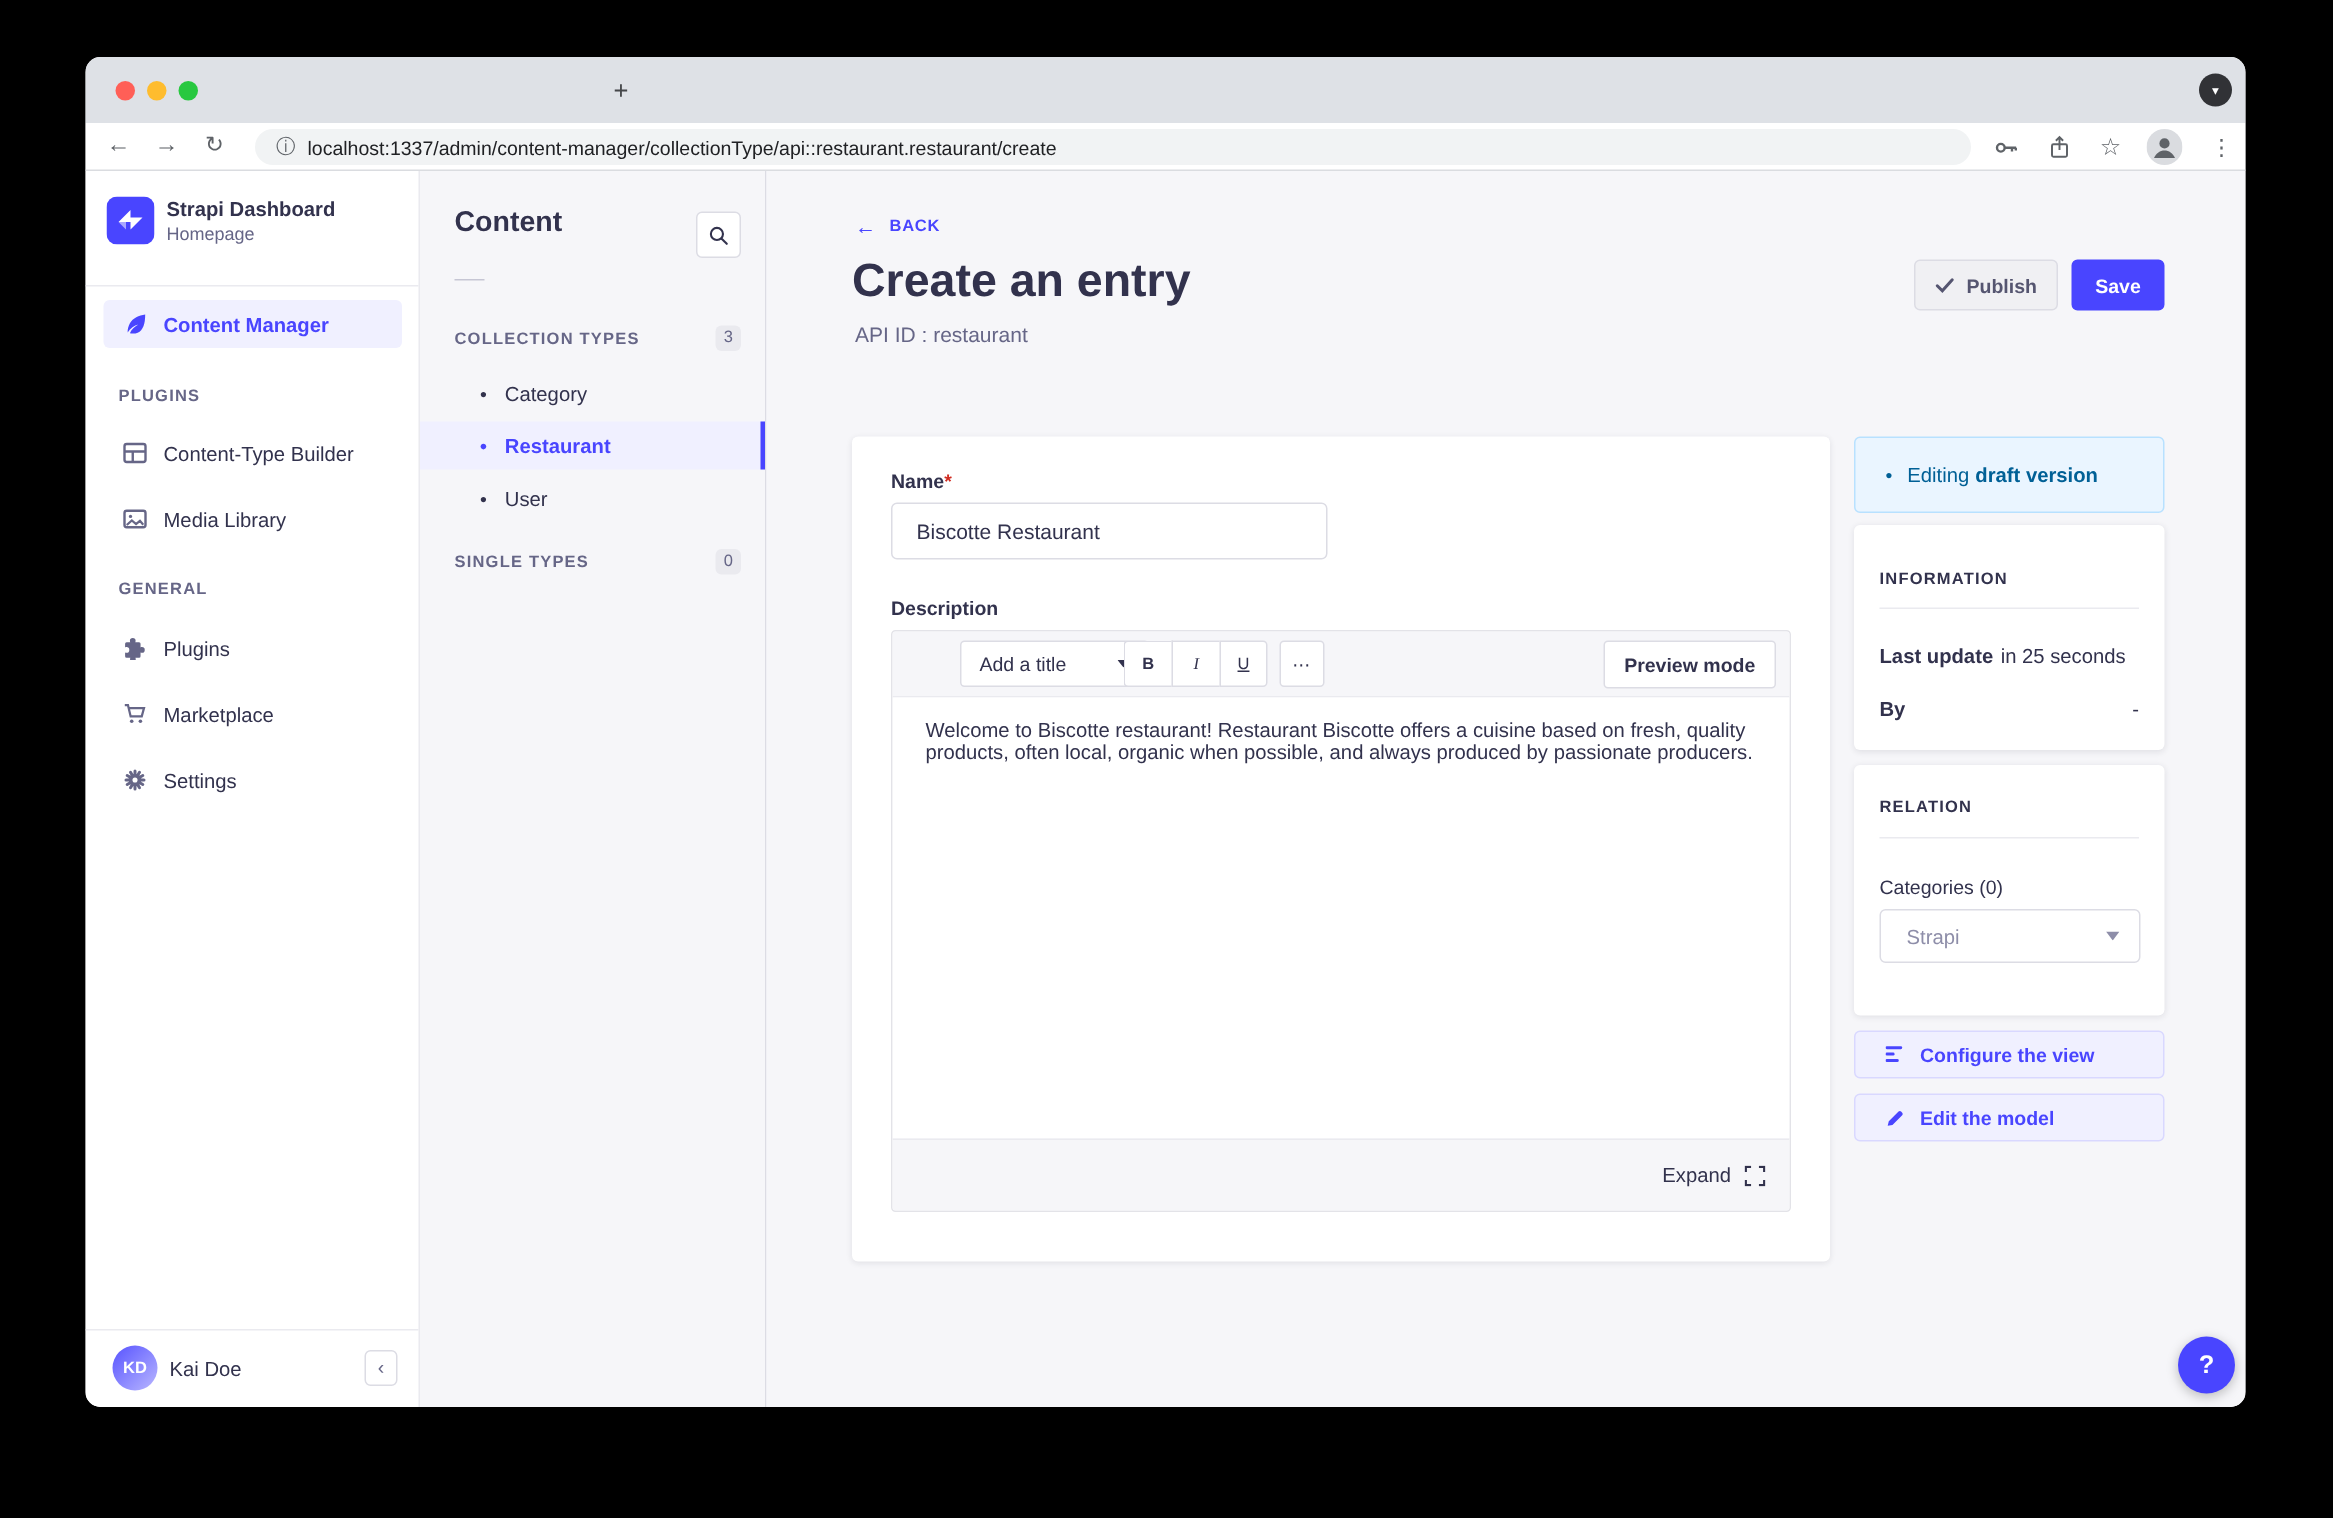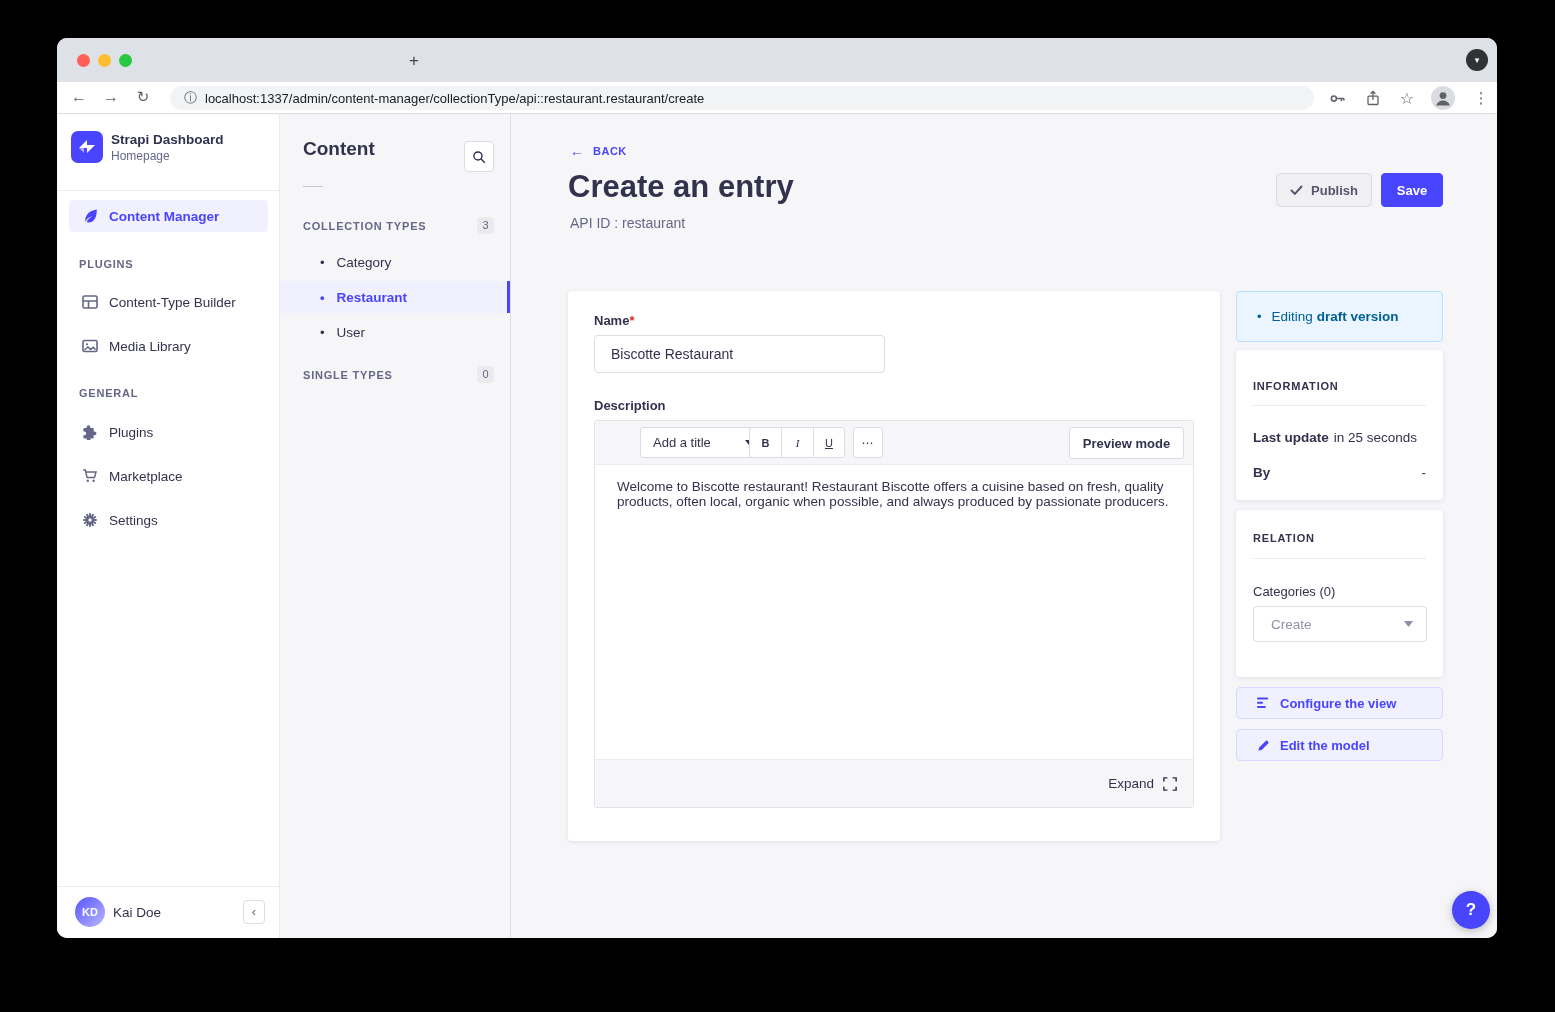--- a/index.html
+++ b/index.html
@@ -359,21 +359,21 @@
             <span class="info-bold">By</span>
               <span>-</span>
           </div>
         </div>
 
         <div class="aside-card rel-card">
           <div class="aside-h rel-h">RELATION</div>
           <div class="aside-div rel-div"></div>
           <div class="cat-label">Categories (0)</div>
           <div class="select-box">
-            <span class="select-txt">Create</span>
+            <span class="select-txt">Strapi</span>
             <svg width="9" height="6" viewBox="0 0 9 6">
                 <path d="M0 0h9L4.5 6z" fill="#8e8ea9"></path>
               </svg>
           </div>
         </div>
 
         <div class="aside-btn cfg-btn">
           <svg width="13" height="12" viewBox="0 0 14 12">
               <g fill="#4945ff">
                 <rect x="0" y="0" width="12" height="2.2" rx="1"></rect>

